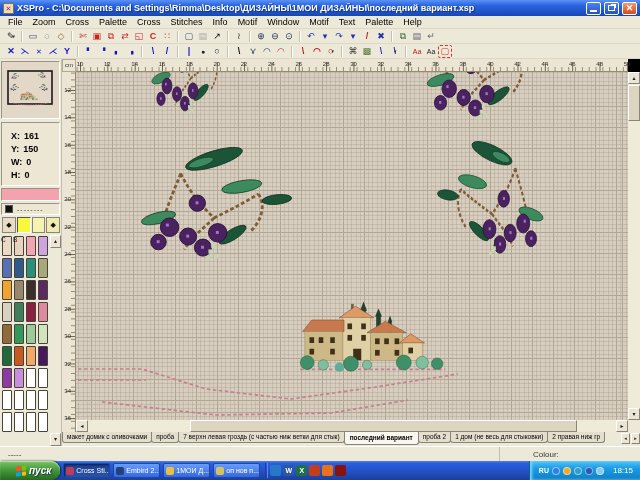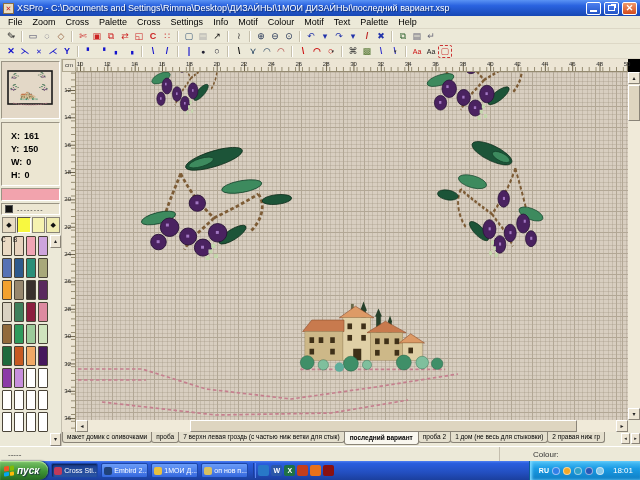--- a/index.html
+++ b/index.html
@@ -3,21 +3,21 @@
 <meta charset="utf-8">
 <style>
   *{margin:0;padding:0;box-sizing:border-box}
   html,body{width:640px;height:480px;overflow:hidden;background:#000}
   body{font-family:"Liberation Sans",sans-serif;position:relative;color:#000}
   .abs{position:absolute}
 
   
   .titlebar{left:0;top:0;width:640px;height:16px;background:linear-gradient(180deg,#5a93f4 0%,#2a63e0 35%,#1747b4 100%);display:flex;align-items:center;gap:3px;padding:0 3px;z-index:5}
   .appicon{width:11px;height:11px;background:#e9ddc2;border:1px solid #8a6f45;font-size:7px;line-height:9px;text-align:center;color:#c22;flex:0 0 auto}
-  .title{flex:1;color:#fff;font-size:9px;font-weight:normal;white-space:nowrap;overflow:hidden;text-shadow:1px 1px 1px #12306e}
+  .title{flex:1;color:#fff;font-size:9px;font-weight:bold;white-space:nowrap;overflow:hidden;text-shadow:1px 1px 1px #12306e}
   .wbtn{width:15px;height:13px;border:1px solid #fff;border-radius:2px;display:flex;align-items:center;justify-content:center;flex:0 0 auto}
   .wbtn.min,.wbtn.res{background:linear-gradient(#4d80f0,#2354c6)}
   .wbtn.close{background:linear-gradient(#f09a6d,#d44a1c)}
   .glyph-min{width:7px;height:2px;background:#fff;margin-top:6px}
   .glyph-res{width:7px;height:6px;border:1px solid #fff;box-shadow:2px -2px 0 -1px #fff}
   .wbtn.close span{color:#fff;font-size:9px;font-weight:bold;line-height:1}
 
   
   .menubar{left:0;top:16px;width:640px;height:13px;background:#ece9d8;display:flex;align-items:center;padding-left:3px;font-size:9px;border-bottom:1px solid #dcd7c6}
   .mitem{padding:0 5px}
@@ -71,21 +71,21 @@
   .tab{border:1px solid #8a8478;border-top:none;border-radius:0 0 3px 3px;padding:1px 4px 2px;margin-right:-1px;background:#e4dfcd;white-space:nowrap}
   .tab.active{background:#f9f7ef;font-weight:bold;position:relative;z-index:2;border-width:1px;padding:2px 5px 3px}
   .tabarrows{margin-left:auto;display:flex;gap:1px;padding-top:1px}
   .tabarrows .sbtn{width:9px;height:11px;line-height:9px;font-size:5px}
   .statusbar{left:0;top:446px;width:640px;height:15px;background:#ece9d8;border-top:1px solid #fff;font-size:8px;color:#333;display:flex;align-items:center}
   .sleft{width:500px;padding-left:8px;border-right:1px solid #c4beae;height:100%;display:flex;align-items:center}
   .scolour{padding-left:33px}
 
   
   .taskbar{left:0;top:461px;width:640px;height:19px;background:linear-gradient(180deg,#4f7ff2 0%,#2a5ede 12%,#234fc0 60%,#1b3f9e 100%);display:flex;align-items:center;z-index:6}
-  .start{height:19px;background:linear-gradient(180deg,#7cc46a 0%,#3d9334 55%,#2c six720 100%);background:linear-gradient(180deg,#7cc46a 0%,#3d9334 55%,#276a22 100%);border-radius:0 9px 9px 0;display:flex;align-items:center;gap:3px;padding:0 9px 0 4px;box-shadow:inset 0 1px 1px #b8e6a0,1px 0 2px #123}
+  .start{height:19px;background:linear-gradient(180deg,#7cc46a 0%,#3d9334 55%,#2c six720 100%);background:linear-gradient(180deg,#7cc46a 0%,#3d9334 55%,#276a22 100%);border-radius:0 9px 9px 0;display:flex;align-items:center;gap:3px;padding:0 9px 0 16px;box-shadow:inset 0 1px 1px #b8e6a0,1px 0 2px #123}
   .start .label{color:#fff;font-weight:bold;font-style:italic;font-size:10px;text-shadow:1px 1px 1px #234}
   .flag{width:10px;height:10px;display:grid;grid-template-columns:1fr 1fr;grid-template-rows:1fr 1fr;gap:1px;transform:skewY(-6deg)}
   .flag i{border-radius:1px}
   .task{width:47px;height:15px;margin-left:3px;background:linear-gradient(#6a9cf8,#3568de);border:1px solid #1c46a8;border-radius:2px;color:#fff;font-size:7px;display:flex;align-items:center;gap:2px;padding:0 2px;overflow:hidden;white-space:nowrap}
   .task.active{background:linear-gradient(#1c3f90,#2a54a4);box-shadow:inset 1px 1px 2px #0a2050}
   .ticn{width:8px;height:8px;border-radius:2px;flex:0 0 auto}
   .tsep{width:3px;height:15px;margin-left:5px;border-left:1px solid #1b3f9e;border-right:1px solid #5c85f0}
   .qicon{width:11px;height:11px;border-radius:2px;margin-left:2px;color:#fff;font-size:7px;font-weight:bold;display:flex;align-items:center;justify-content:center}
   .tray{margin-left:auto;height:19px;background:linear-gradient(180deg,#4fc2f8 0%,#1a9be4 40%,#0f7ec4 100%);border-left:1px solid #0a5e98;box-shadow:inset 2px 0 3px #7cd8ff;display:flex;align-items:center;gap:3px;padding:0 7px 0 9px}
   .lang{color:#fff;font-size:7px;font-weight:bold}
@@ -128,24 +128,24 @@
       <span>✕</span>
     </span>
 </div>
 
 <div class="abs menubar">
     <span class="mitem">File</span>
     <span class="mitem">Zoom</span>
     <span class="mitem">Cross</span>
     <span class="mitem">Palette</span>
     <span class="mitem">Cross</span>
-    <span class="mitem">Settings</span>
+    <span class="mitem">Stitches</span>
     <span class="mitem">Info</span>
     <span class="mitem">Motif</span>
-    <span class="mitem">Colour</span>
+    <span class="mitem">Window</span>
     <span class="mitem">Motif</span>
     <span class="mitem">Text</span>
     <span class="mitem">Palette</span>
     <span class="mitem">Help</span>
   </div>
 <div class="abs tbar tb1">
     <span class="tbbtn">
       <span style="color: rgb(34, 34, 34);">✎</span>
       <span class="dd">▾</span>
     </span>
@@ -674,15 +674,15 @@
     <span class="qicon" style="background: rgb(138, 17, 17);"></span>
     <span id="quickslot"></span>
   <div class="tray">
     <span class="lang">RU</span>
     <span class="ticon" style="background: rgb(47, 127, 232);"></span>
       <span class="ticon" style="background: rgb(240, 168, 40);"></span>
       <span class="ticon" style="background: rgb(48, 160, 200);"></span>
       <span class="ticon" style="background: rgb(40, 88, 184);"></span>
       <span class="ticon" style="background: rgb(136, 200, 232);"></span>
       <span id="trayslot"></span>
-    <span class="time">18:01</span>
+    <span class="time">18:15</span>
   </div>
 </div>
 
 </body></html>

